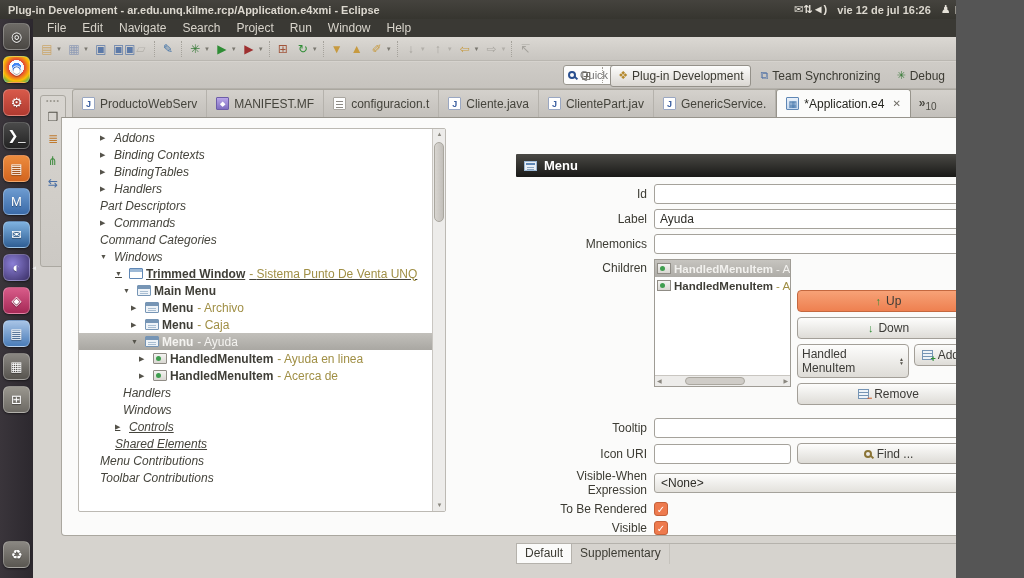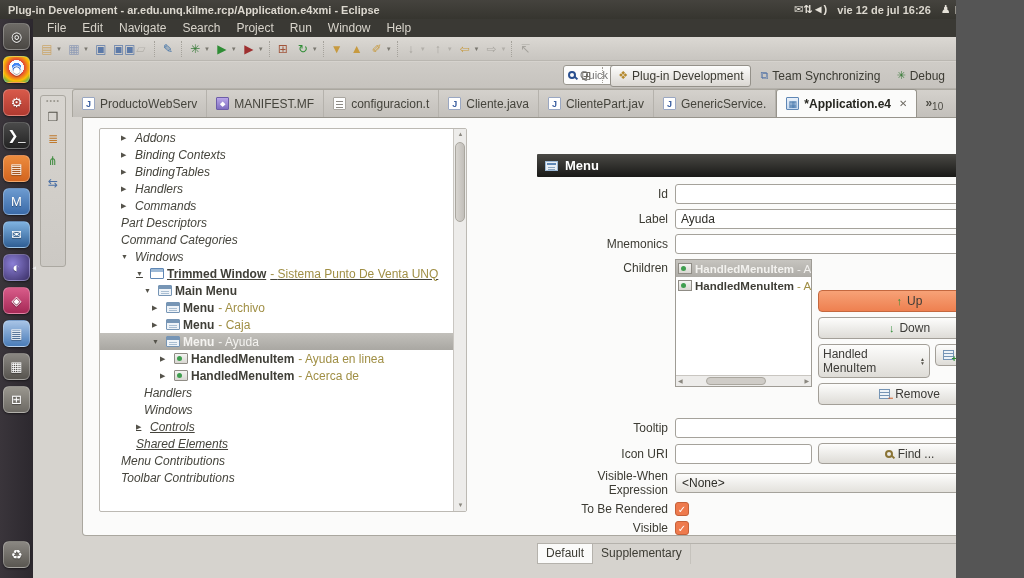--- a/index.html
+++ b/index.html
@@ -68,39 +68,39 @@
   .minibar.right { right:5px; top:76px; height:232px;}
   .ju { font-size:11px; font-weight:bold; font-family:"Liberation Serif",serif;}
   .ju .j{color:#2f7d32;} .ju .u{color:#b03a2e;}
   
   .tabrow { position:absolute; left:39px; top:70px; width:942px; height:28px;
     background:linear-gradient(#d4d1cc,#c3c0bb); border:1px solid #aaa79f; border-bottom:none;
     border-radius:3px 3px 0 0; display:flex; align-items:flex-end; }
   .etab { display:flex; align-items:center; gap:5px; height:27px; padding:13px 9px; font-size:12px;
     color:#45443c; border-right:1px solid #b5b2ac; white-space:nowrap;}
   .etab.is-active { background:#fbfbfa; border:1px solid #97948c; border-bottom:none;
-    border-radius:3px 3px 0 0; color:#262620; height:28px;font-weight:bold; }
+    border-radius:3px 3px 0 0; color:#262620; height:28px; }
   .etab .close { font-size:10px; color:#6f6c64; margin-left:3px;}
   .fico { width:13px; height:13px; flex:none; position:relative; border-radius:1px;
     display:flex; align-items:center; justify-content:center; font-size:9px; font-weight:bold;}
   .fico.k-java { background:#fff; border:1px solid #9aa7c2; color:#3b5fa0;}
   .fico.k-java::before{content:"J";}
   .fico.k-manifest { background:linear-gradient(#b9a6e8,#7f6ec0); border:1px solid #6d5da8; color:#fff;}
   .fico.k-manifest::before{content:"◆"; font-size:7px;}
   .fico.k-text { background:#fdfdfd; border:1px solid #a9a6a0; }
   .fico.k-text::before{content:""; position:absolute; left:2px; right:2px; top:3px; height:1px;
      background:#8d8a84; box-shadow:0 3px 0 #8d8a84, 0 6px 0 #8d8a84;}
   .fico.k-model { background:linear-gradient(#eaf1fa,#c6d9ef); border:1px solid #5f87b5; color:#3a6ea5;}
   .fico.k-model::before{content:"▦"; font-size:9px;}
   .ovf { margin-left:8px; color:#4c4b44; font-size:11px; align-self:center;}
   .ovf b{ font-size:12px;}
   .ovf span{ font-size:10px; vertical-align:-3px;}
   .winbtns { margin-left:auto; align-self:center; display:flex; gap:10px; padding-right:10px; color:#3f3e38; font-size:11px;}
   
-  .edbody { position:absolute; left:49px; top:98px; width:942px; height:419px;
+  .edbody { position:absolute; left:28px; top:98px; width:942px; height:419px;
     background:#fbfbfa; border:1px solid #aaa79f; border-top:1px solid #97948c; border-radius:0 0 4px 4px; }
   
   .tree { position:absolute; left:16px; top:10px; width:368px; height:384px; background:#fff;
     border:1px solid #bcb9b3; border-radius:2px; overflow:hidden;}
   .trow { display:flex; align-items:center; height:17px; white-space:nowrap; color:#45443c; padding-left:21px;}
   .trow .arr { width:14px; font-size:7px; color:#55534b; flex:none;}
   .trow .tico { width:14px; height:11px; margin-right:3px; flex:none; position:relative; border-radius:1px;}
   .tico.k-win { border:1px solid #5f87b5; background:#fff;}
   .tico.k-win::before{content:""; position:absolute; left:0; right:0; top:0; height:3px; background:#9db9d6;}
   .tico.k-menu { border:1px solid #7695b5; background:#eef3f8;}
@@ -572,29 +572,29 @@
             </div>
 
             <div class="trow ind0 is-cat">
               <span class="arr">▶</span>
 
               <span class="lbl">Handlers</span>
 
             </div>
 
             <div class="trow ind0 is-cat">
+
+              <span class="lbl">Part Descriptors</span>
+
+            </div>
+
+            <div class="trow ind0 is-cat">
               <span class="arr">▶</span>
 
               <span class="lbl">Commands</span>
-
-            </div>
-
-            <div class="trow ind0 is-cat">
-
-              <span class="lbl">Part Descriptors</span>
 
             </div>
 
             <div class="trow ind0 is-cat">
 
               <span class="lbl">Command Categories</span>
 
             </div>
 
             <div class="trow ind0 is-cat">

